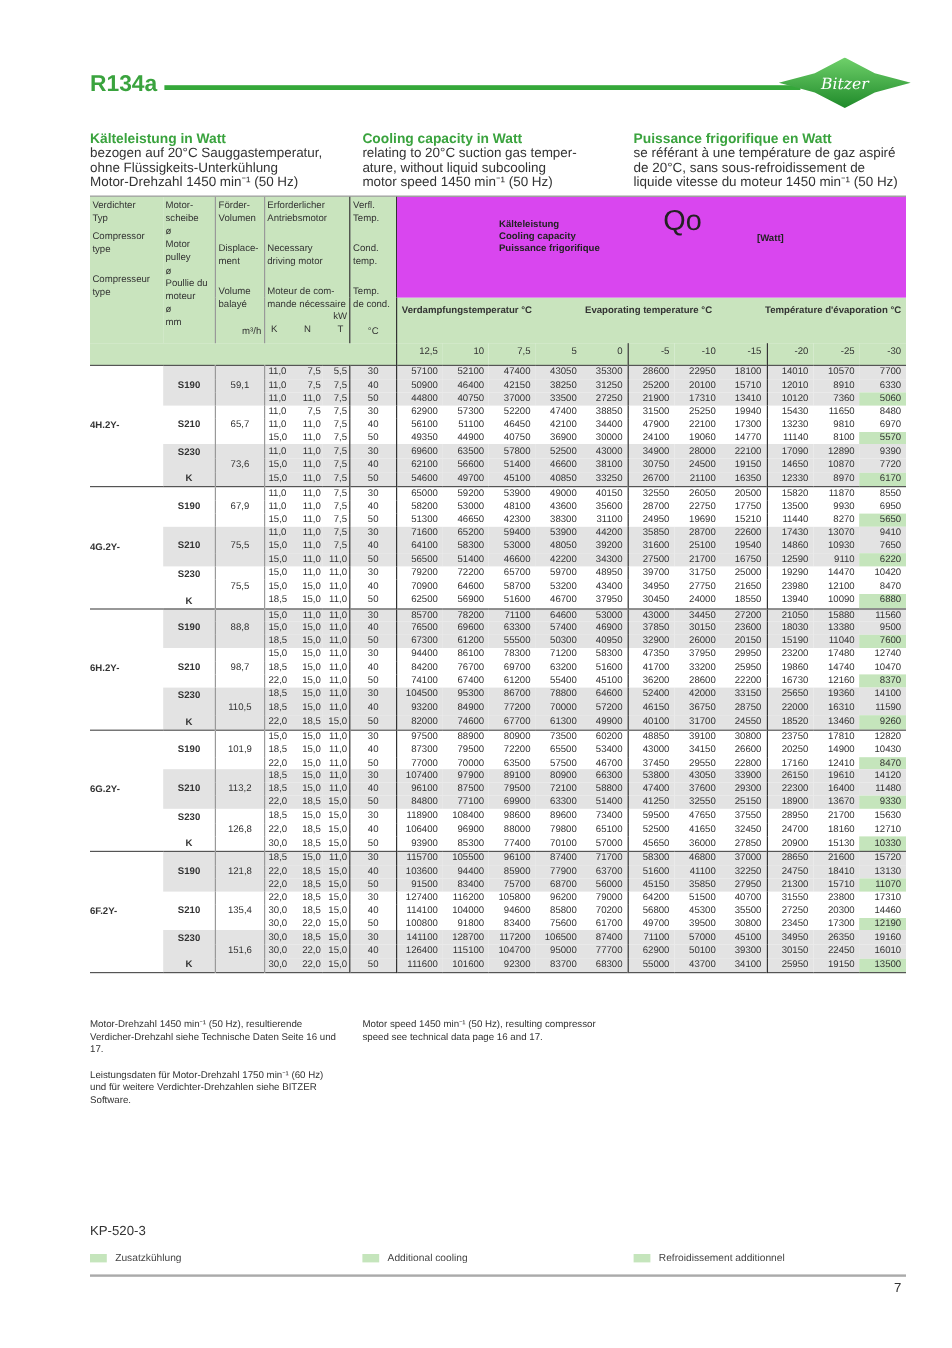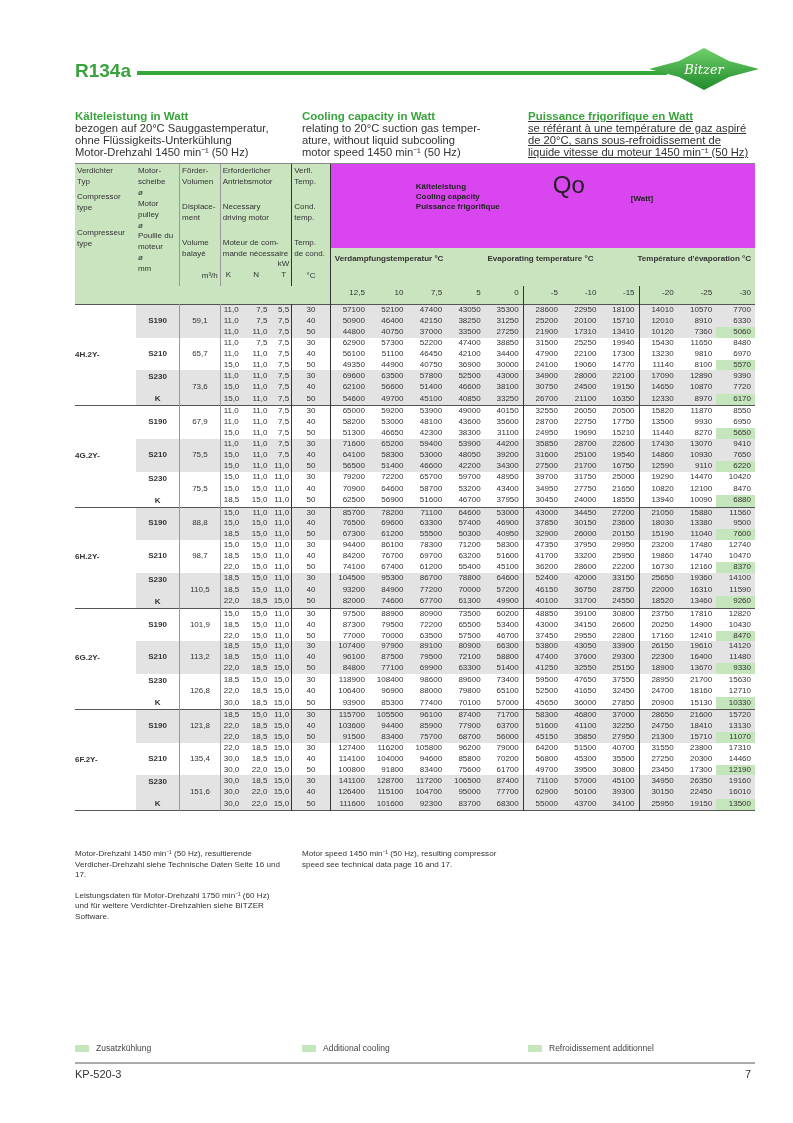--- a/index.html
+++ b/index.html
@@ -20,21 +20,21 @@
   .shade td.shadable { background:#e3e3e3; }
   .green { background:#c5e5bc !important; }
   .bl { border-left:1px solid #333; }
   .blt { border-left:1px solid #999; }
   .bb { border-bottom:1.5px solid #555; }
   .legend { position:absolute; top:1043px; font-size:8.5px; color:#444; }
   .legend .sw { display:inline-block; width:14px; height:7px; background:#c5e5bc; margin-right:7px; vertical-align:middle; }
   .notes { position:absolute; top:849px; font-size:8.1px; line-height:10.5px; color:#333; width:210px; }
   .notes p { margin:0 0 10px 0; }
   .footer-rule { position:absolute; left:75px; top:1062px; width:680px; height:2px; background:#aaa; }
-  .footer-left { position:absolute; left:75px; top:1068px; font-size:11px; color:#333; }
+  .footer-left { position:absolute; left:75px; top:1020px; font-size:11px; color:#333; }
   .footer-right { position:absolute; left:745px; top:1068px; font-size:11px; color:#333; }
 </style>
 </head>
 <body>
 
 <div class="title-row">
   <div class="title">R134a</div>
   <div class="title-line"></div>
   <svg class="logo" viewBox="0 0 110 42">
     <defs>
@@ -53,21 +53,21 @@
   <div>bezogen auf 20°C Sauggastemperatur,</div>
   <div>ohne Flüssigkeits-Unterkühlung</div>
   <div>Motor-Drehzahl 1450 min⁻¹ (50 Hz)</div>
 </div>
 <div class="intro" style="left:302px;">
   <div class="h">Cooling capacity in Watt</div>
   <div>relating to 20°C suction gas temper-</div>
   <div>ature, without liquid subcooling</div>
   <div>motor speed 1450 min⁻¹ (50 Hz)</div>
 </div>
-<div class="intro" style="left:528px; width:235px;text-decoration:underline;">
+<div class="intro" style="left:528px; width:235px;">
   <div class="h">Puissance frigorifique en Watt</div>
   <div>se référant à une température de gaz aspiré</div>
   <div>de 20°C, sans sous-refroidissement de</div>
   <div>liquide vitesse du moteur 1450 min⁻¹ (50 Hz)</div>
 </div>
 <div class="intro-rule"></div>
 
 <table class="main">
   <colgroup>
     <col style="width:60px">
@@ -484,21 +484,21 @@
         <td class="shadable " style="text-align: right; padding-left: 0px; padding-right: 2px;">11,0</td>
         <td class="c shadable bl">40</td>
         <td class="num shadable bl">70900</td>
         <td class="num shadable">64600</td>
         <td class="num shadable">58700</td>
         <td class="num shadable">53200</td>
         <td class="num shadable">43400</td>
         <td class="num shadable bl">34950</td>
         <td class="num shadable">27750</td>
         <td class="num shadable">21650</td>
-        <td class="num shadable bl">10820</td>
+        <td class="num shadable bl">23980</td>
         <td class="num shadable">12100</td>
         <td class="num shadable">8470</td>
       </tr>
       <tr class="bb">
         <td class="shadable blt" style="text-align: left; padding-left: 3px; padding-right: 2px;">18,5</td>
         <td class="shadable " style="text-align: right; padding-left: 0px; padding-right: 2px;">15,0</td>
         <td class="shadable " style="text-align: right; padding-left: 0px; padding-right: 2px;">11,0</td>
         <td class="c shadable bl">50</td>
         <td class="num shadable bl">62500</td>
         <td class="num shadable">56900</td>

